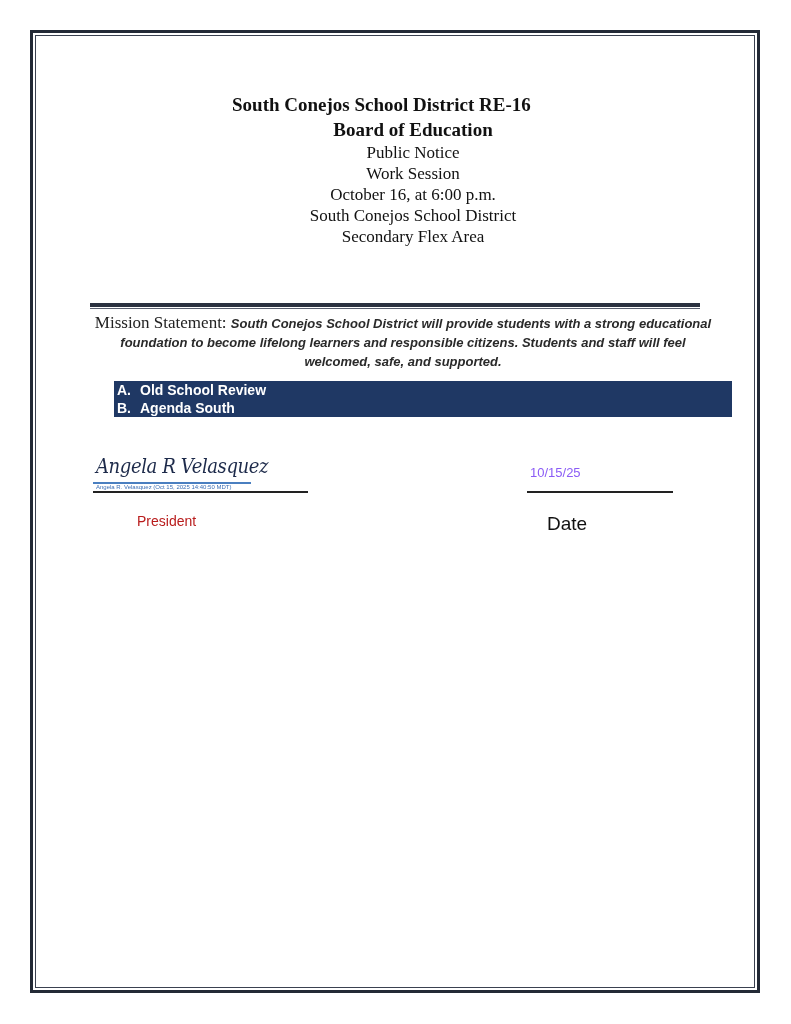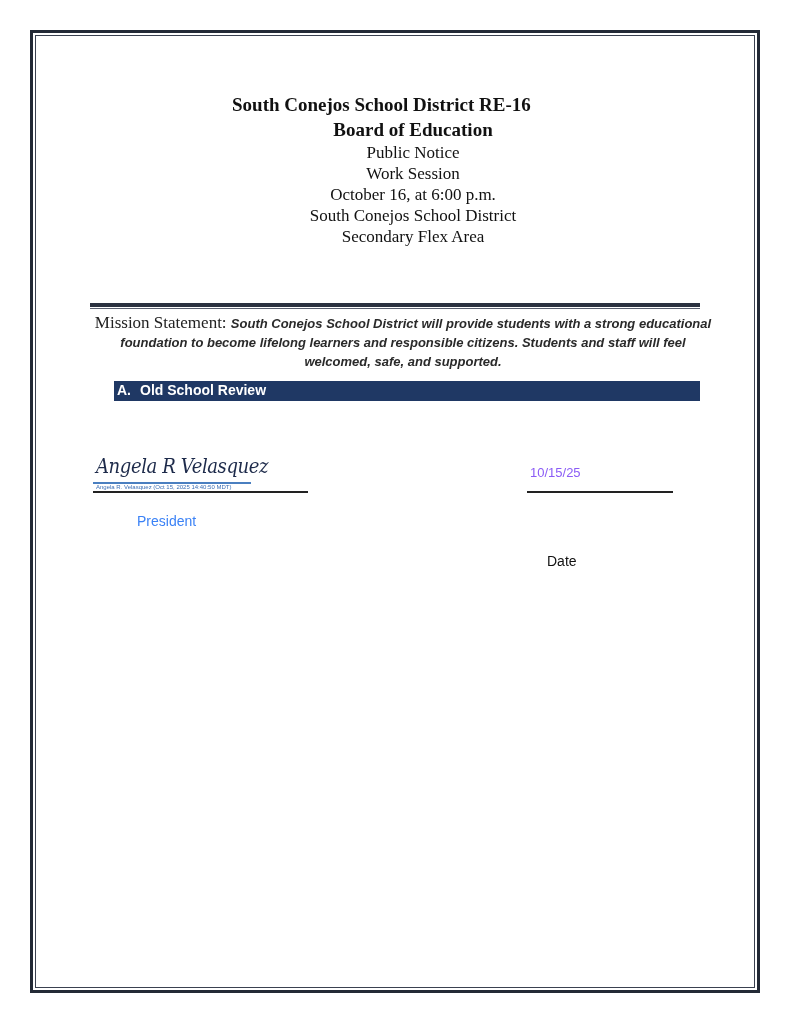--- a/index.html
+++ b/index.html
@@ -44,23 +44,23 @@
     text-align: center;
   }
   .mission-label {
     font-family: "Liberation Serif", serif; font-size: 17px; line-height: 20px;
   }
   .mission-text {
     font-family: "Liberation Sans", sans-serif; font-weight: bold; font-style: italic;
     font-size: 13px; line-height: 16.5px; color: #2a2a2a;
   }
   .agenda {
-    position: absolute; left: 114px; top: 381px; width: 586px; height: 20px;
+    position: absolute; left: 114px; top: 381px; width: 586px; height: 36px;
     background: #1f3864; color: #ffffff;
-    font-family: "Liberation Sans", sans-serif; font-weight: bold; font-size: 14px;
+    font-family: "Liberation Sans", sans-serif; font-weight: bold; font-size: 14px; padding-left: 32px;
   }
   .agenda-item { position: absolute; left: 3px; height: 18px; line-height: 18px; white-space: nowrap; }
   .agenda-item .letter { display: inline-block; width: 23px; }
   .sig-name {
     position: absolute; left: 96px; top: 454px;
     font-family: "DejaVu Serif", serif; font-style: italic; font-size: 21px;
     color: #1d2a4a; letter-spacing: -0.5px; transform: scaleX(0.86); transform-origin: left top;
     white-space: nowrap;
   }
   .sig-blue-line {
@@ -75,25 +75,25 @@
   }
   .date-value {
     position: absolute; left: 530px; top: 465px;
     font-family: "Liberation Sans", sans-serif; font-size: 13px; color: #8b5cf6;
   }
   .date-line {
     position: absolute; left: 527px; top: 491px; width: 146px; height: 1.5px; background: #222;
   }
   .label-president {
     position: absolute; left: 137px; top: 513px;
-    font-family: "Liberation Sans", sans-serif; font-size: 14px; color: #3b82f6;
+    font-family: "Liberation Sans", sans-serif; font-size: 14px; color: #b91c1c;
   }
   .label-date {
     position: absolute; left: 547px; top: 513px;
-    font-family: "Liberation Sans", sans-serif; font-size: 14px; color: #111; margin-top: 40px;
+    font-family: "Liberation Sans", sans-serif; font-size: 19px; color: #111;
   }
 </style>
 </head>
 <body>
 
 <div class="page-border">
   <div class="page-border-inner"></div>
 </div>
 
 <div class="header">

